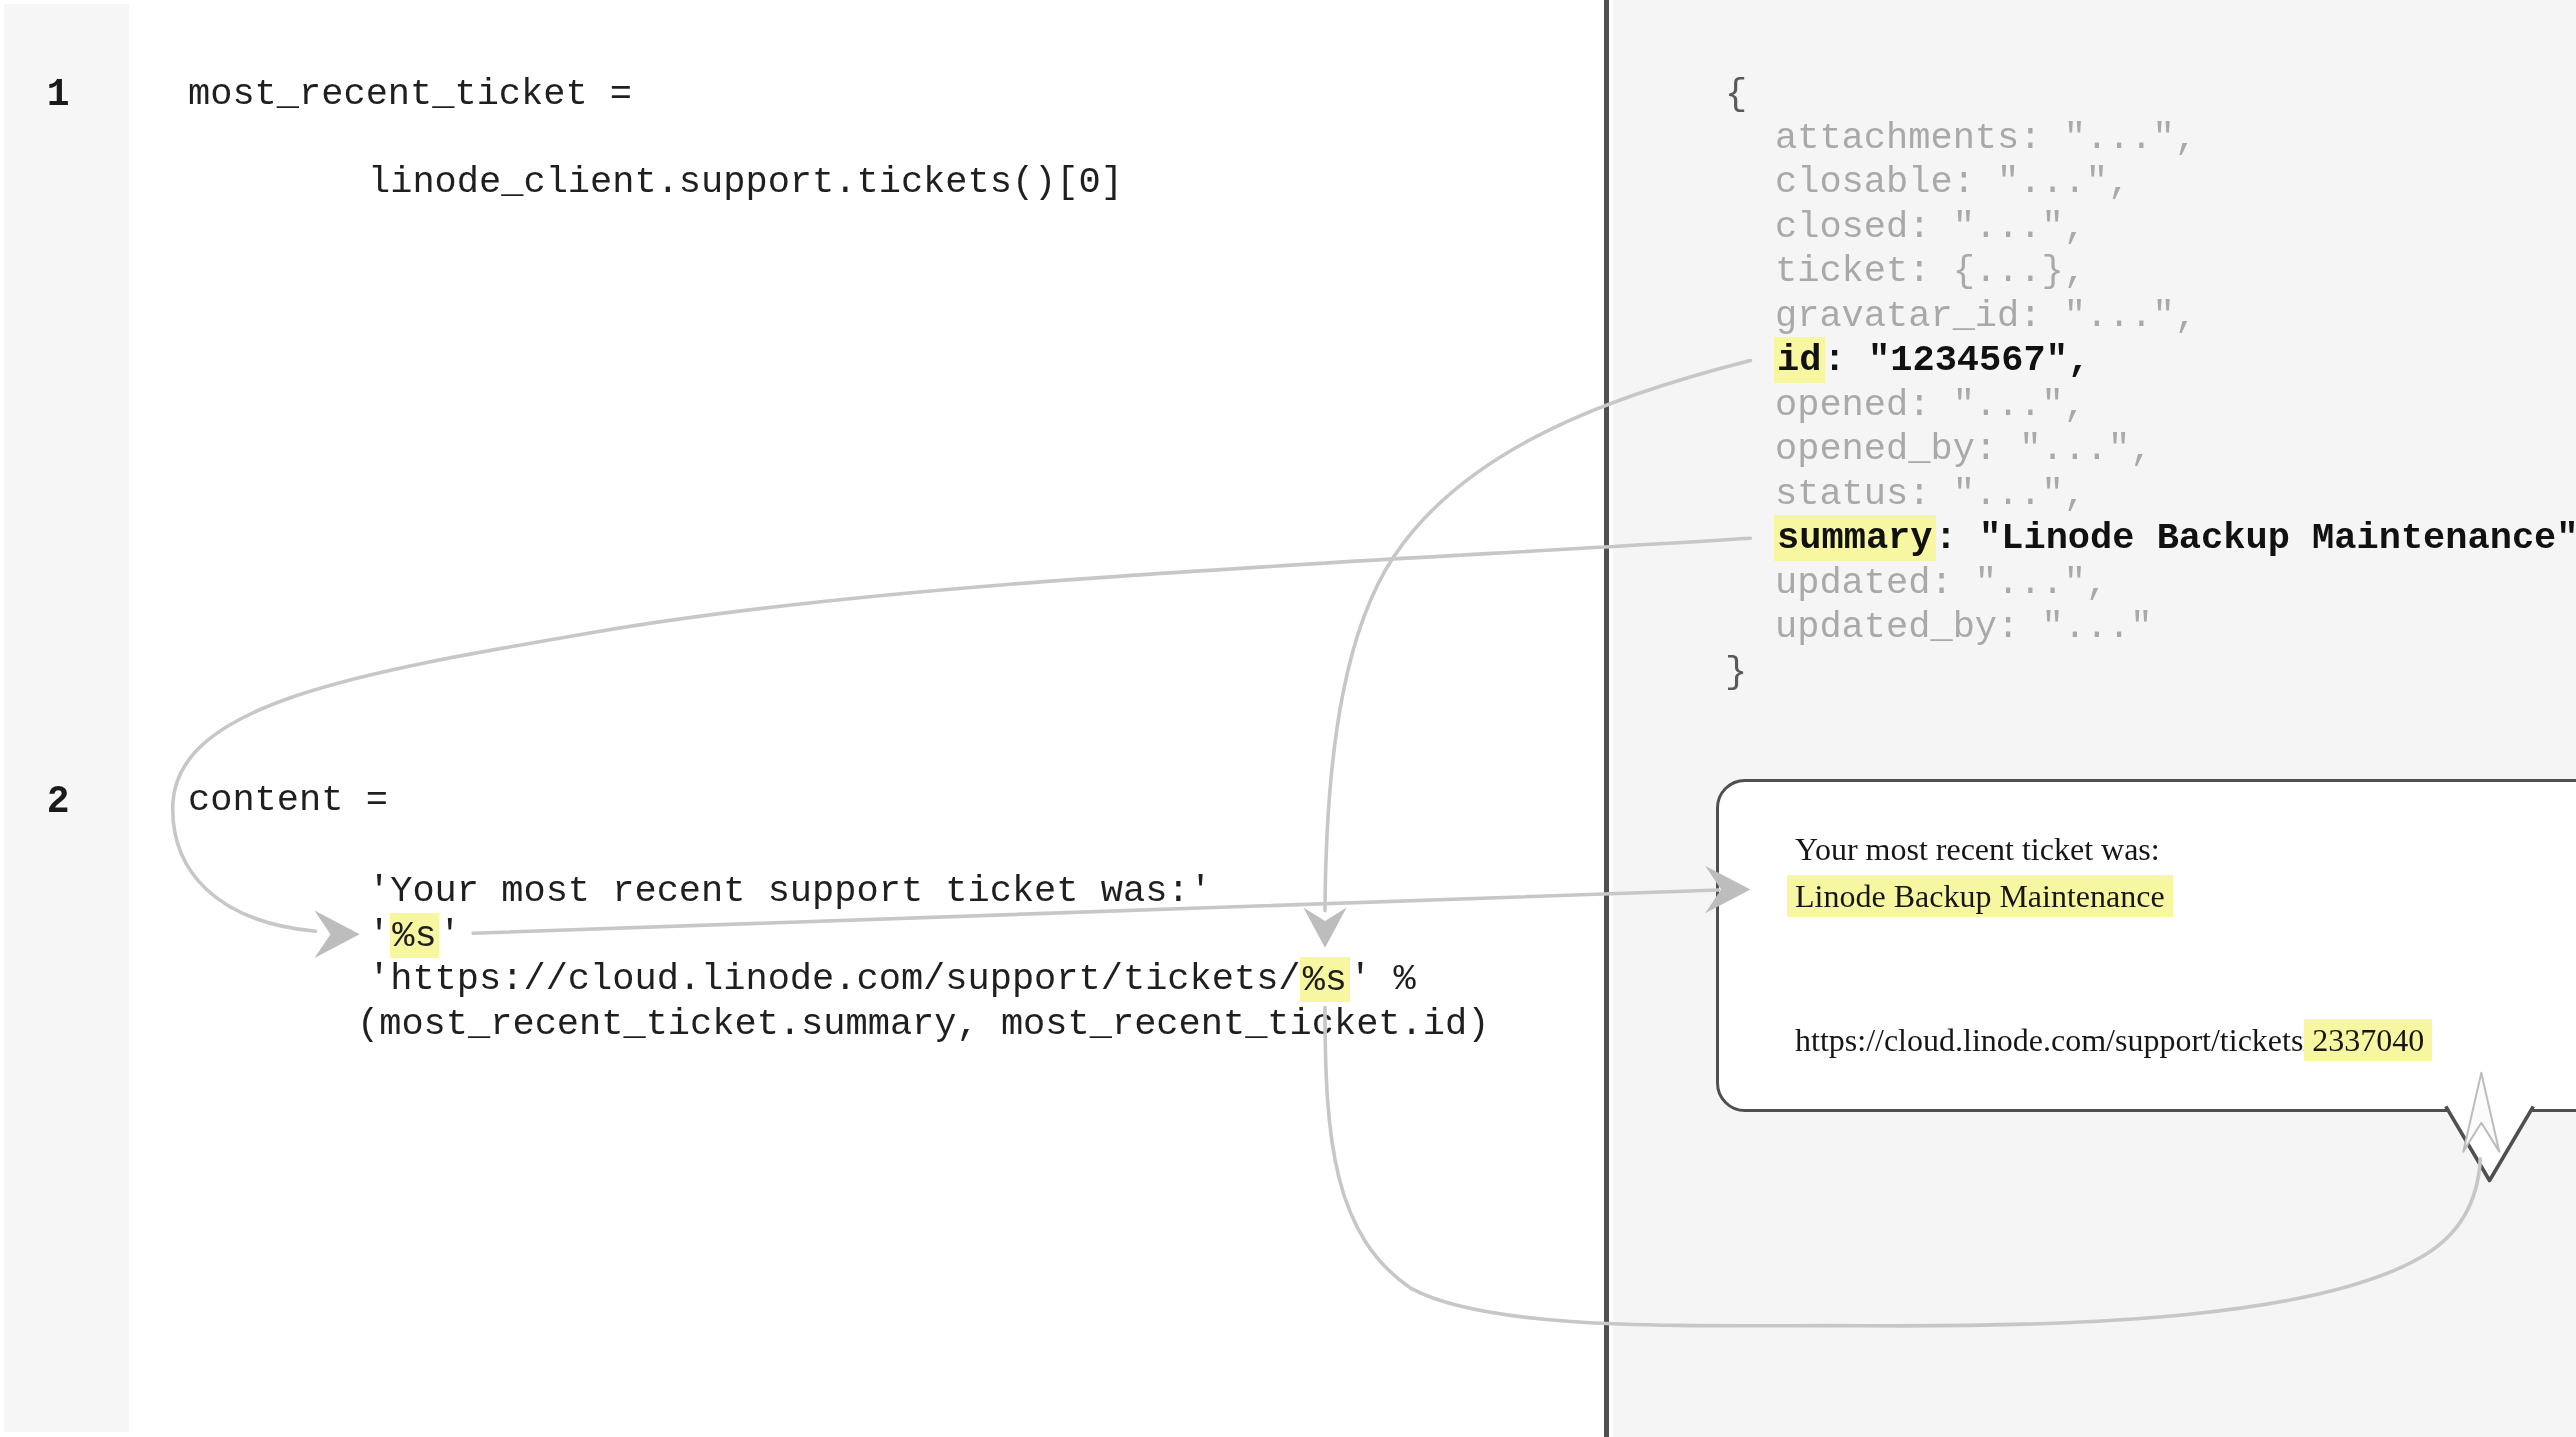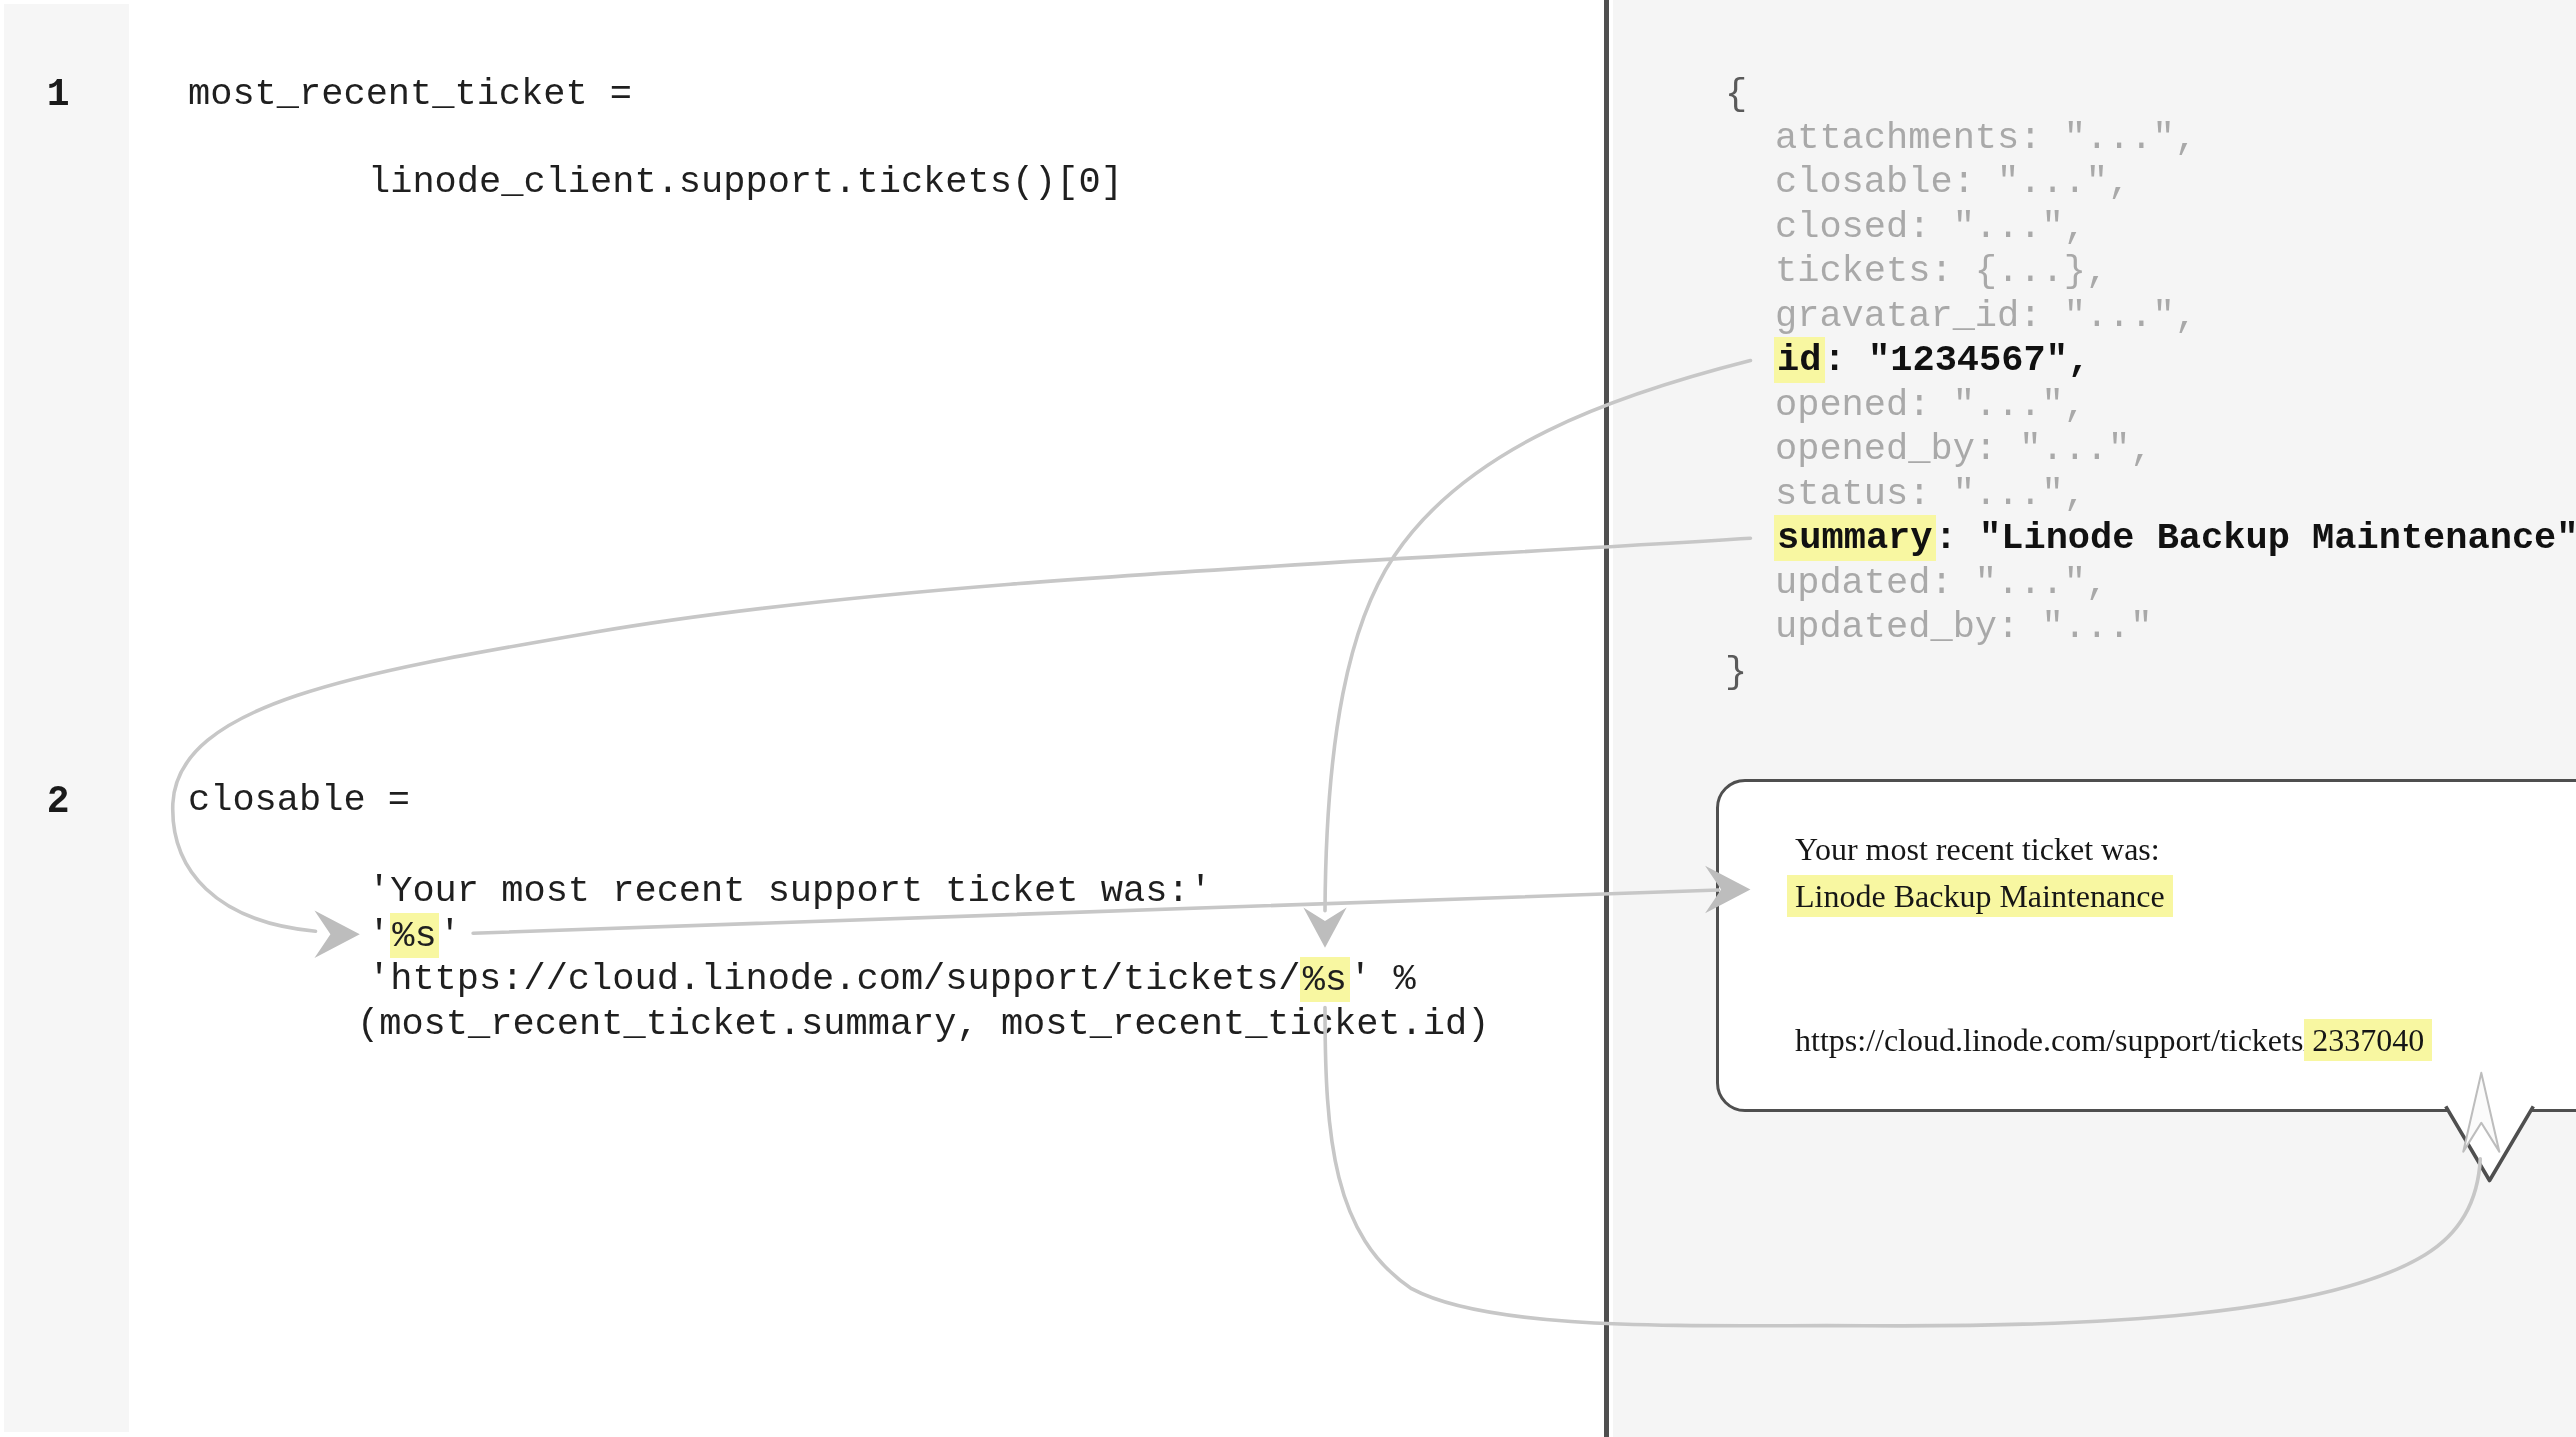--- a/index.html
+++ b/index.html
@@ -75,31 +75,31 @@
 <div class="gutter"></div>
 <div class="right-panel"></div>
 <div class="divider"></div>
 
 <div class="line-number" style="top:72px">1</div>
 <div class="line-number" style="top:779px">2</div>
 
 <div class="code-line" style="left:188px;top:72px">most_recent_ticket =</div>
 <div class="code-line" style="left:368px;top:160px">linode_client.support.tickets()[0]</div>
 
-<div class="code-line" style="left:188px;top:778px">closable =</div>
+<div class="code-line" style="left:188px;top:778px">content =</div>
 <div class="code-line" style="left:368px;top:869px">'Your most recent support ticket was:'</div>
 <div class="code-line" style="left:368px;top:913px"><span>'</span><mark>%s</mark><span>'</span></div>
 <div class="code-line" style="left:368px;top:957px"><span>'https://cloud.linode.com/support/tickets/</span><mark>%s</mark><span>' %</span></div>
 <div class="code-line" style="left:357px;top:1002px">(most_recent_ticket.summary, most_recent_ticket.id)</div>
 
 <div class="json-line brace" style="top:72px">{</div>
 <div class="json-line" style="top:116px">attachments: "...",</div>
 <div class="json-line" style="top:160px">closable: "...",</div>
 <div class="json-line" style="top:205px">closed: "...",</div>
-<div class="json-line" style="top:249px">tickets: {...},</div>
+<div class="json-line" style="top:249px">ticket: {...},</div>
 <div class="json-line" style="top:294px">gravatar_id: "...",</div>
 <div class="json-line hl" style="top:338px"><mark>id</mark><span>: "1234567",</span></div>
 <div class="json-line" style="top:383px">opened: "...",</div>
 <div class="json-line" style="top:427px">opened_by: "...",</div>
 <div class="json-line" style="top:472px">status: "...",</div>
 <div class="json-line hl" style="top:516px"><mark>summary</mark><span>: "Linode Backup Maintenance",</span></div>
 <div class="json-line" style="top:561px">updated: "...",</div>
 <div class="json-line" style="top:605px">updated_by: "..."</div>
 <div class="json-line brace" style="top:650px">}</div>
 

